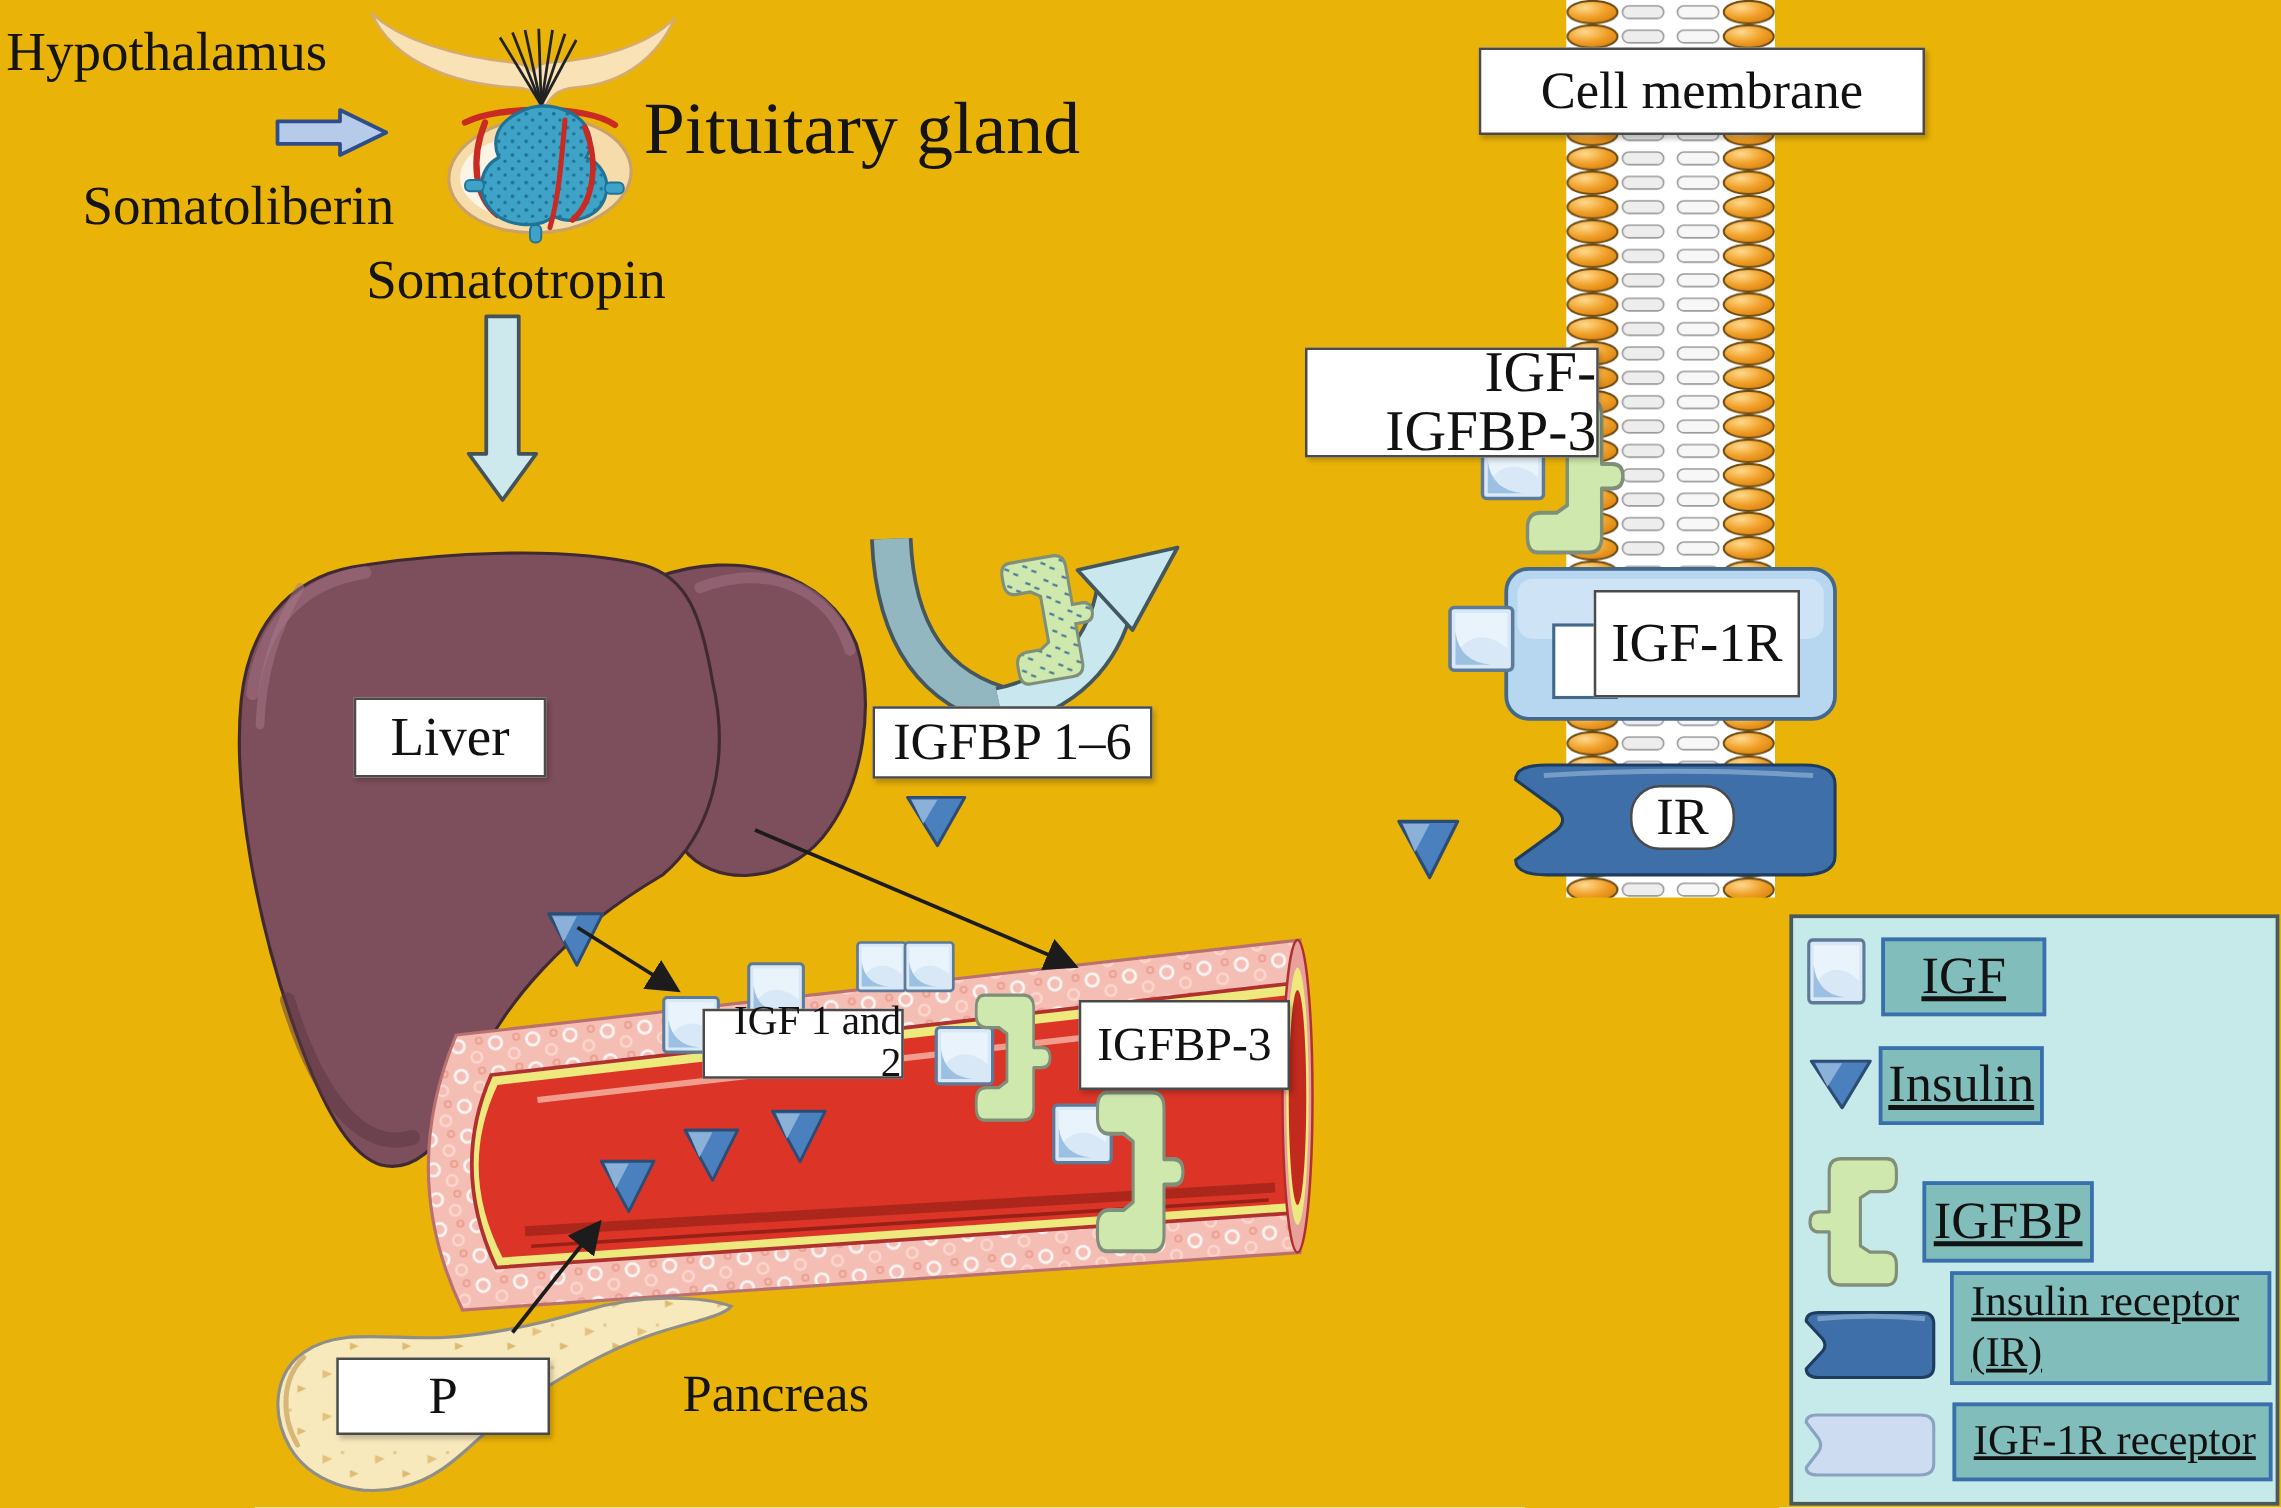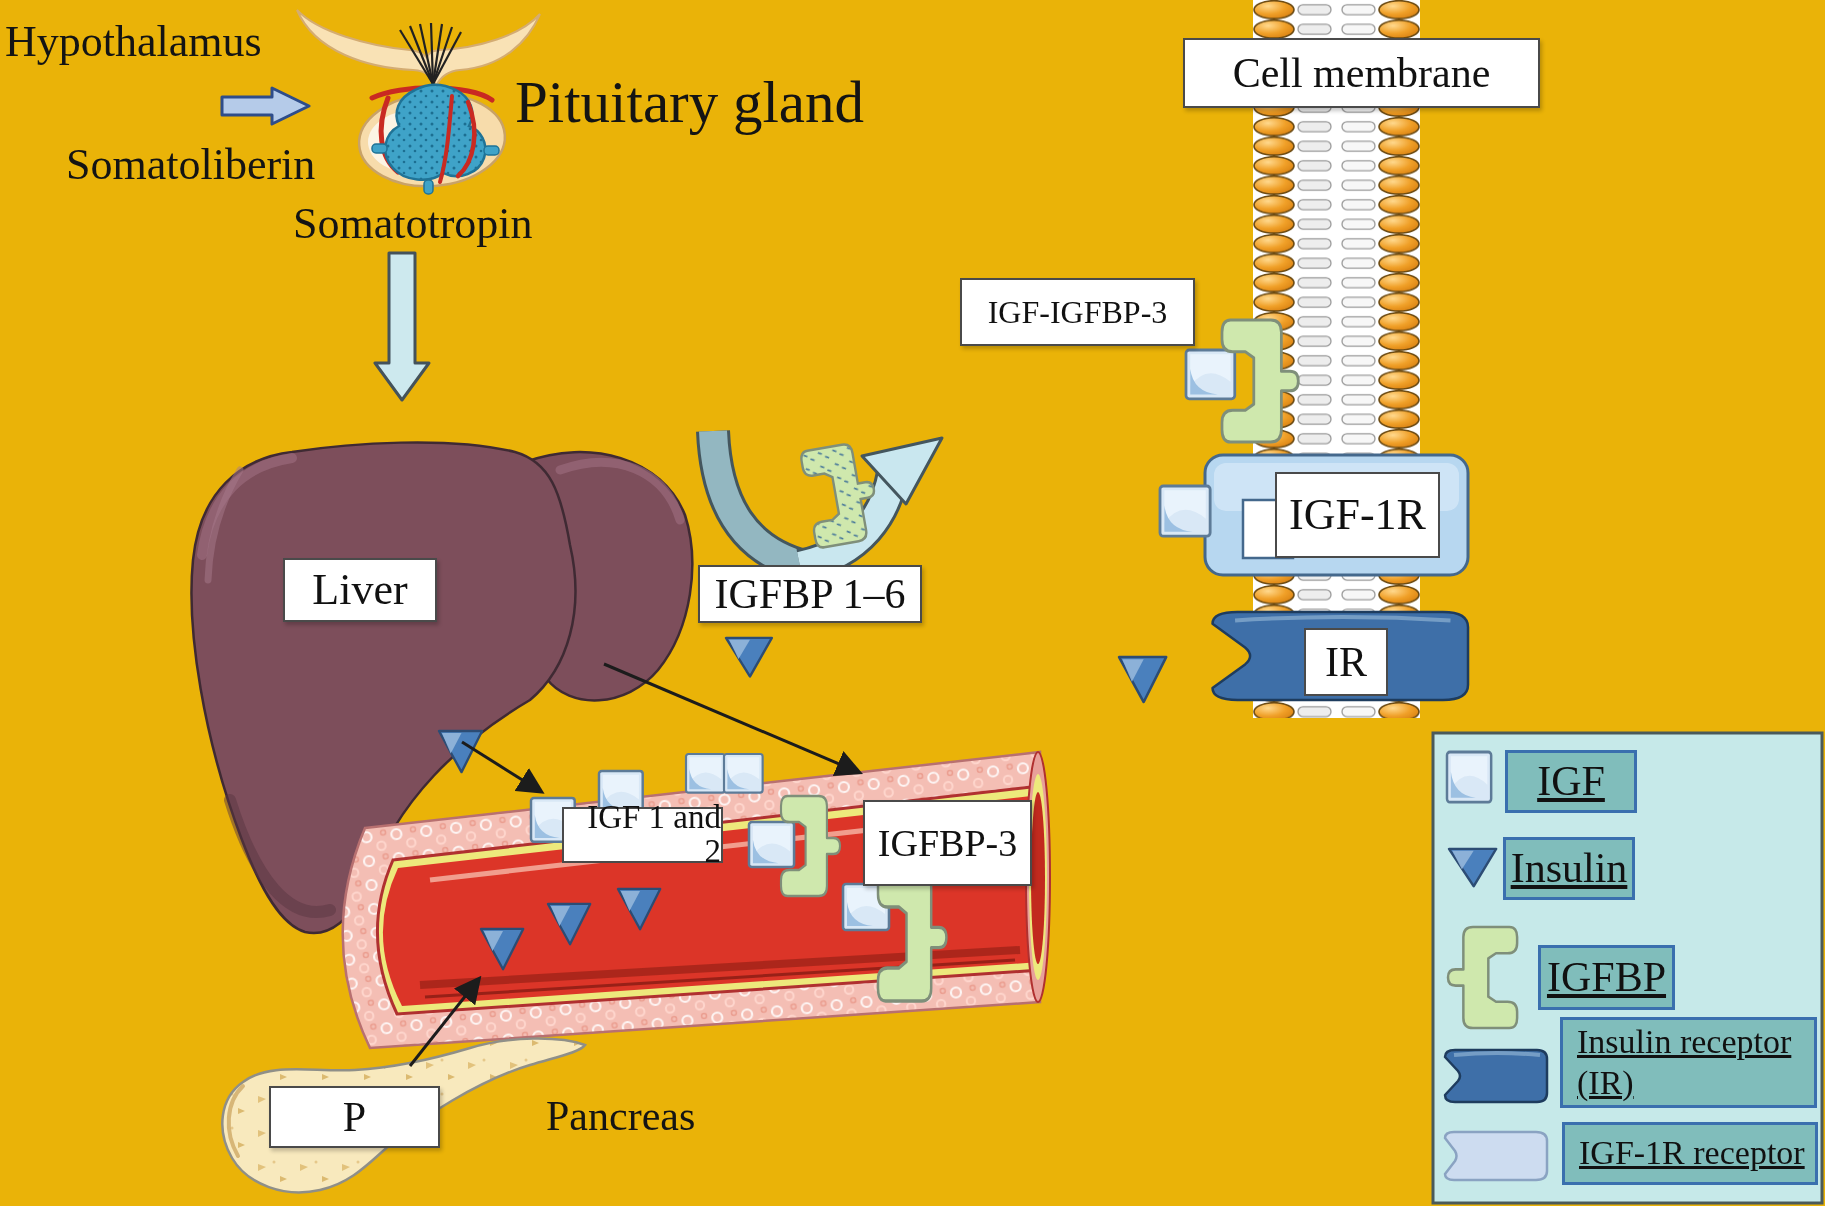--- a/index.html
+++ b/index.html
@@ -212,25 +212,25 @@
 
   <div class="plain" style="left:5px;top:16px;font-size:44px;">Hypothalamus</div>
   <div class="plain" style="left:66px;top:139px;font-size:44px;">Somatoliberin</div>
   <div class="plain" style="left:515px;top:68px;font-size:59px;">Pituitary gland</div>
   <div class="plain" style="left:293px;top:198px;font-size:44px;">Somatotropin</div>
   <div class="plain" style="left:546px;top:1092px;font-size:42px;">Pancreas</div>
 
   <div class="lbl" style="left:283px;top:558px;width:154px;height:64px;font-size:44px;">Liver</div>
   <div class="lbl" style="left:698px;top:565px;width:224px;height:58px;font-size:42px;">IGFBP 1–6</div>
   <div class="lbl" style="left:562px;top:807px;width:161px;height:56px;font-size:33px;box-shadow:none;border-width:2px;">IGF 1 and 2</div>
-  <div class="lbl" style="left:863px;top:800px;width:169px;height:86px;font-size:38px;">IGFBP-3</div>
+  <div class="lbl" style="left:863px;top:800px;width:169px;height:72px;font-size:38px;">IGFBP-3</div>
   <div class="lbl" style="left:269px;top:1086px;width:171px;height:62px;font-size:42px;">P</div>
   <div class="lbl" style="left:1183px;top:38px;width:357px;height:70px;font-size:42px;">Cell membrane</div>
-  <div class="lbl" style="left:960px;top:278px;width:235px;height:68px;font-size:32px;">IGF-IGFBP-3</div>
+  <div class="lbl" style="left:1044px;top:278px;width:235px;height:88px;font-size:46px;">IGF-IGFBP-3</div>
   <div class="lbl" style="left:1275px;top:472px;width:165px;height:86px;font-size:44px;box-shadow:none;">IGF-1R</div>
-  <div class="lbl" style="left:1304px;top:628px;width:84px;height:68px;font-size:42px;box-shadow:none;">IR</div>
+  <div class="lbl" style="left:1304px;top:628px;width:84px;height:52px;font-size:42px;box-shadow:none;border-radius:24px;">IR</div>
 
   <div class="legend-lbl center" style="left:1505px;top:750px;width:132px;height:63px;font-size:42px;">IGF</div>
   <div class="legend-lbl center" style="left:1503px;top:837px;width:132px;height:63px;font-size:42px;">Insulin</div>
   <div class="legend-lbl center" style="left:1538px;top:945px;width:137px;height:65px;font-size:42px;">IGFBP</div>
   <div class="legend-lbl padded" style="left:1560px;top:1017px;width:257px;height:91px;font-size:34px;">Insulin receptor (IR)</div>
   <div class="legend-lbl padded" style="left:1562px;top:1122px;width:256px;height:63px;font-size:34px;">IGF-1R receptor</div>
 </div>
 
 </body></html>

